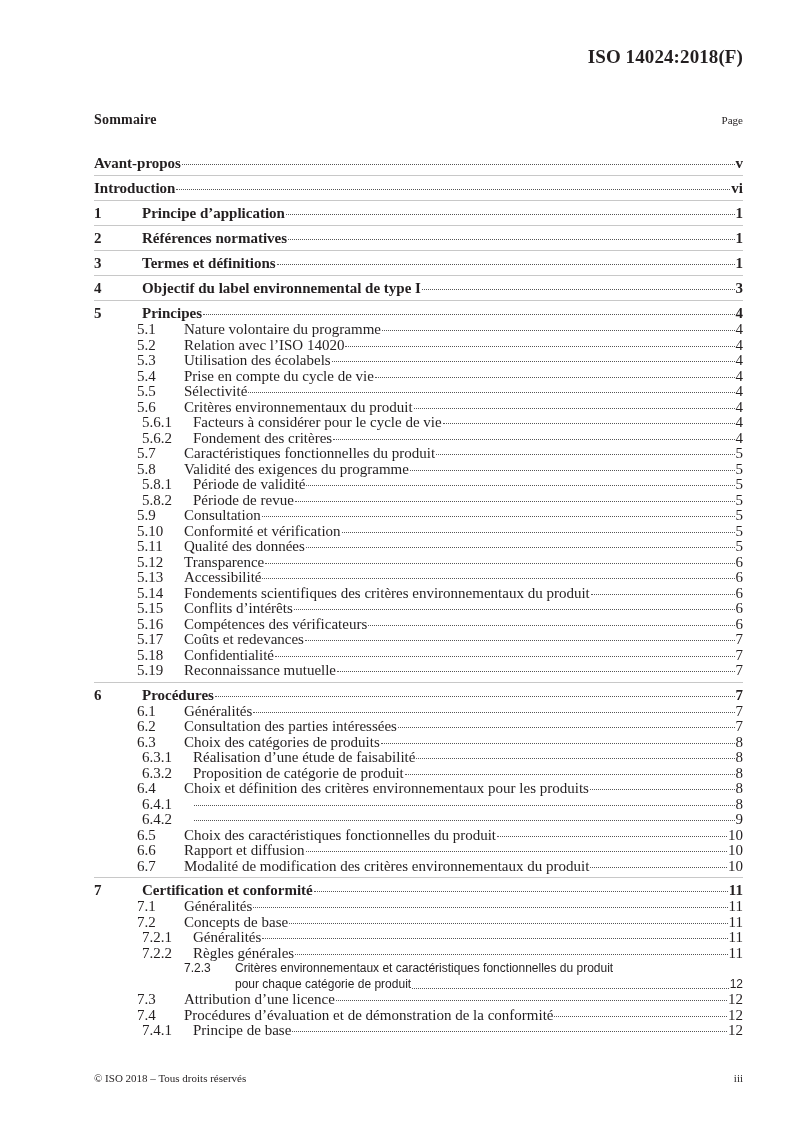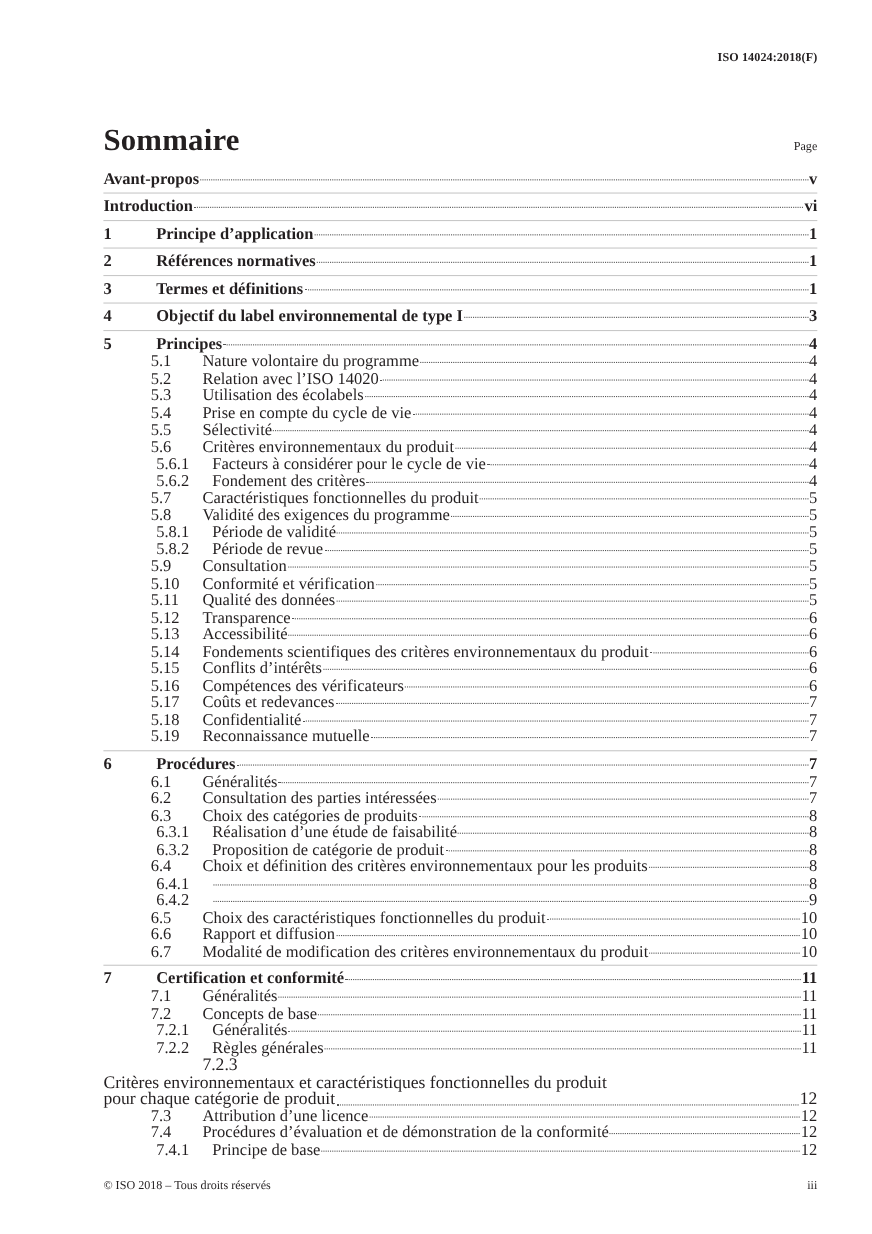--- a/index.html
+++ b/index.html
@@ -14,36 +14,36 @@
       font-family: "DejaVu Serif", "Liberation Serif", serif;
       color: #231f20;
       overflow: hidden;
     }
     .doc-id {
       position: absolute;
       right: 50px;
       top: 46px;
       font-family: "Liberation Serif", serif;
       font-weight: bold;
-      font-size: 11px;
+      font-size: 19px;
       letter-spacing: 0.1px;
     }
     .title-row {
       position: absolute;
       left: 94px;
       right: 50px;
       top: 112px;
       display: flex;
       justify-content: space-between;
       align-items: baseline;
     }
     .title {
       font-family: "Liberation Serif", serif;
       font-weight: bold;
-      font-size: 28px;
+      font-size: 14px;
       letter-spacing: 0.2px;
     }
     .page-label {
       font-family: "Liberation Serif", serif;
       font-size: 11px;
       padding-left: 24px;
     }
     .toc {
       position: absolute;
       left: 94px;
@@ -78,25 +78,24 @@
       top: -3px;
       min-width: 8px;
     }
     .pg { flex: 0 0 auto; text-align: right; }
     .sep {
       border-top: 1px solid #c8c8c8;
       margin: 0;
       height: 0;
     }
     .wrap-row {
-      font-family: Liberation Serif, serif;
-      font-size: 16px;
+      font-family: Liberation Sans, sans-serif;
+      font-size: 12px;
       line-height: 15.5px;
       display: flex;
-      flex-direction: column;
     }
     .wrap-row .num { width: 51px; margin-left: 90px; flex: 0 0 auto; }
     .wrap-body { flex: 1 1 auto; }
     .wrap-line2 { display: flex; align-items: flex-end; white-space: nowrap; }
     .footer {
       position: absolute;
       left: 94px;
       right: 50px;
       top: 1072px;
       display: flex;

